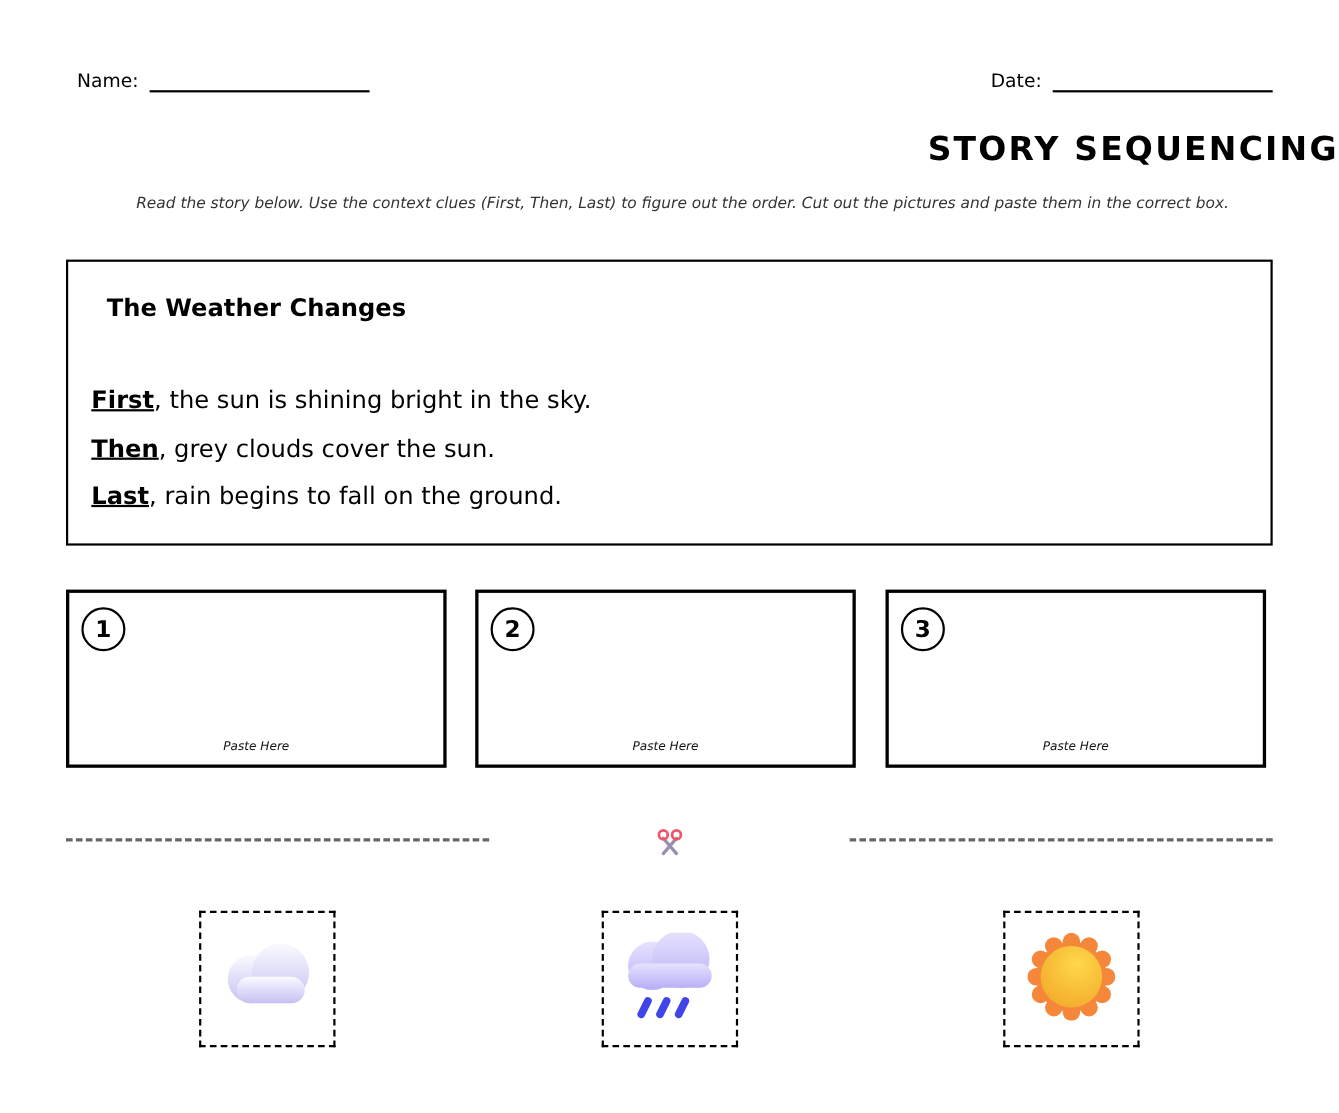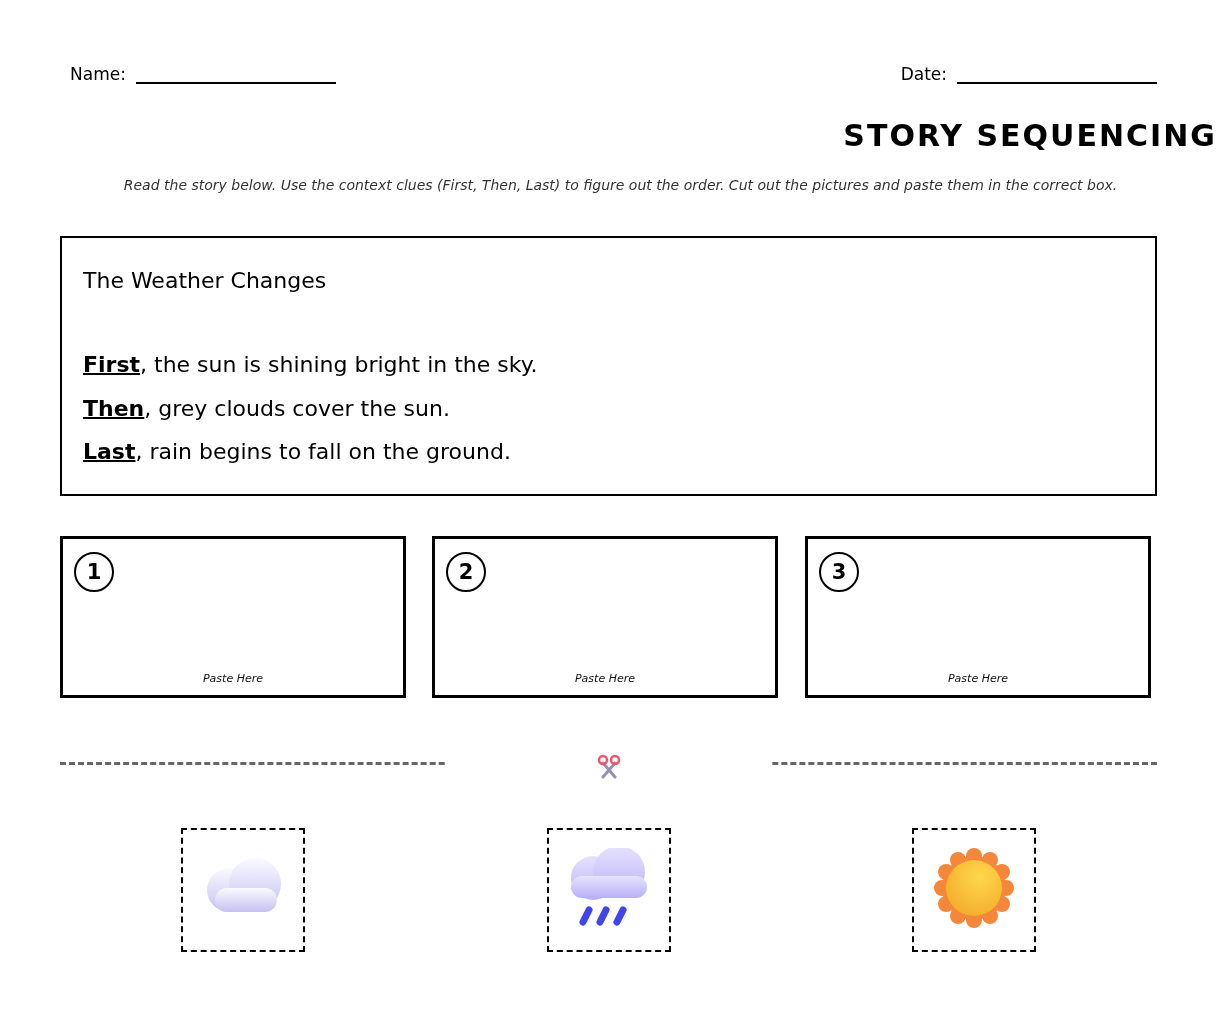--- a/index.html
+++ b/index.html
@@ -17,21 +17,21 @@
     font-size: 30px; font-weight: bold; letter-spacing: 2px;
   }
   .instructions {
     position: absolute; top: 177px; left: 0; width: 1217px; text-align: center;
     font-size: 14px; font-style: italic; color: #333; margin-left: 12px;
   }
   .story-box {
     position: absolute; top: 236px; left: 60px; width: 1093px; height: 256px;
     border: 2px solid #000; box-sizing: content-box;
   }
-  .story-title { position: absolute; top: 30px; left: 21px; font-size: 22px; font-weight: normal; }
+  .story-title { position: absolute; top: 30px; left: 35px; font-size: 22px; font-weight: bold; }
   .story-line { position: absolute; left: 21px; font-size: 22px; }
   .story-line .kw { font-weight: bold; text-decoration: underline; text-decoration-thickness: 2px; }
   .paste-box {
     position: absolute; top: 536px; width: 346px; height: 162px;
     border: 3px solid #000; box-sizing: border-box;
   }
   .num-circle {
     position: absolute; top: 13px; left: 11px; width: 40px; height: 40px; border: 2px solid #000;
     border-radius: 50%; box-sizing: border-box; display: flex; align-items: center; justify-content: center;
     font-weight: bold; font-size: 21px;

